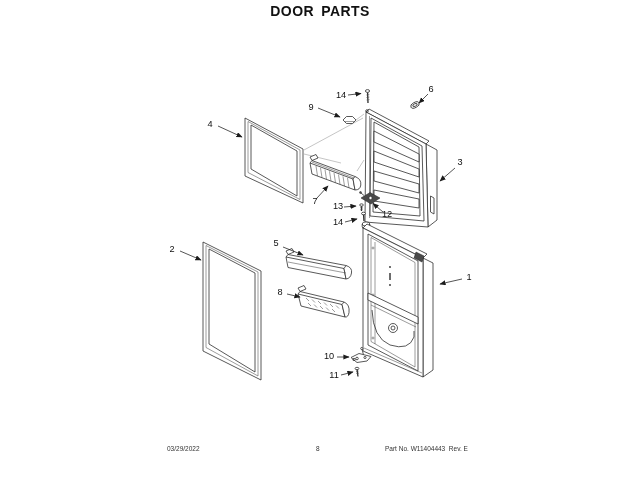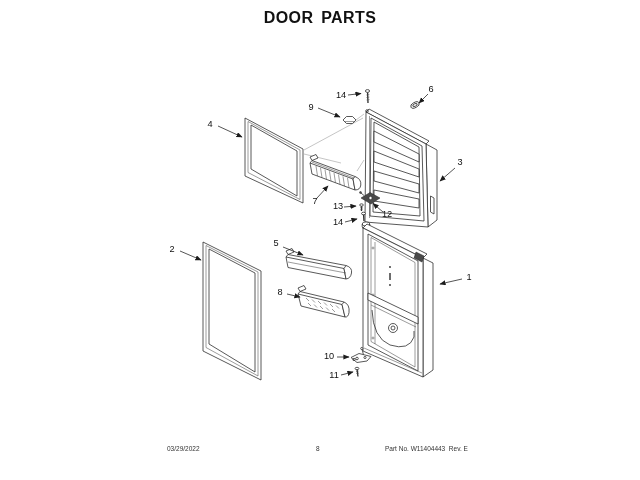--- a/index.html
+++ b/index.html
@@ -1,19 +1,19 @@
 <!DOCTYPE html>
 <html><head>
 <meta charset="utf-8">
 <style>
   html,body{margin:0;padding:0;background:#fff;}
   body{width:640px;height:480px;font-family:"Liberation Sans",sans-serif;}
   .page{position:relative;width:640px;height:480px;background:#ffffff;overflow:hidden;}
-  .title{position:absolute;top:9px;left:0;width:100%;text-align:center;
-         font-size:16px;font-weight:bold;letter-spacing:.4px;word-spacing:3px;color:#111;}
+  .title{position:absolute;top:3px;left:0;width:100%;text-align:center;
+         font-size:14px;font-weight:bold;letter-spacing:.4px;word-spacing:3px;color:#111;}
   svg.diagram{position:absolute;top:0;left:0;}
   .s  {stroke:#2e2e2e;stroke-width:.8;fill:#ffffff;stroke-linejoin:round;}
   .sn {stroke:#2e2e2e;stroke-width:.8;fill:none;stroke-linejoin:round;}
   .t  {stroke:#4a4a4a;stroke-width:.55;fill:none;}
   .proj{stroke:#8a8a8a;stroke-width:.5;fill:none;}
   .lead{stroke:#1c1c1c;stroke-width:.75;fill:none;marker-end:url(#arr);}
   .lbl{font-size:9.2px;fill:#101010;text-anchor:middle;font-family:"Liberation Sans",sans-serif;}
   .dark{fill:#4a4a4a;stroke:#222;stroke-width:.5;}
   .thick{stroke:#2e2e2e;stroke-width:1.3;fill:none;}
   .footer span{position:absolute;font-size:6.5px;color:#333;white-space:pre;}

